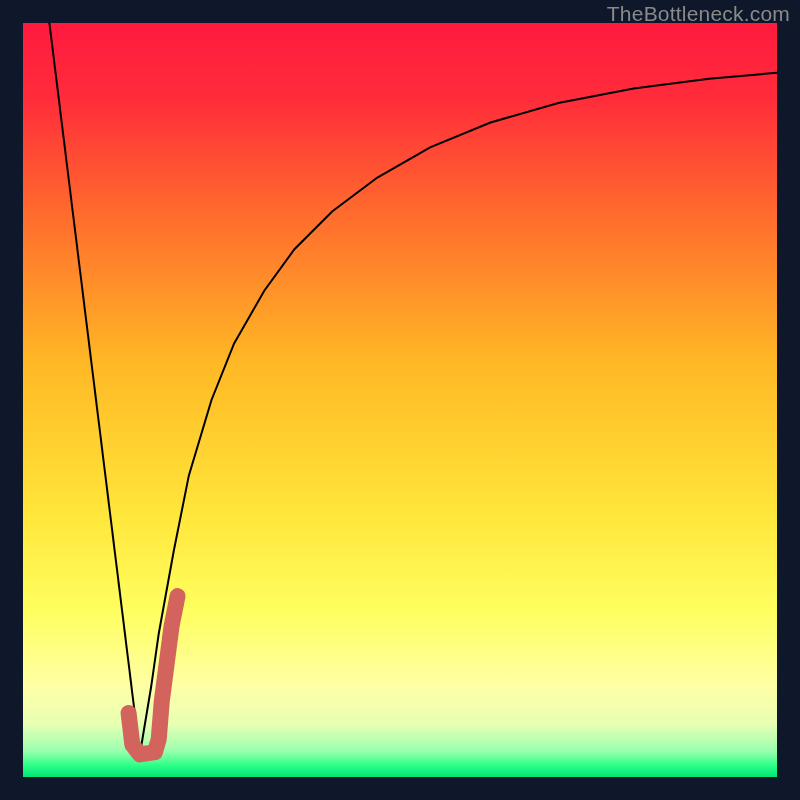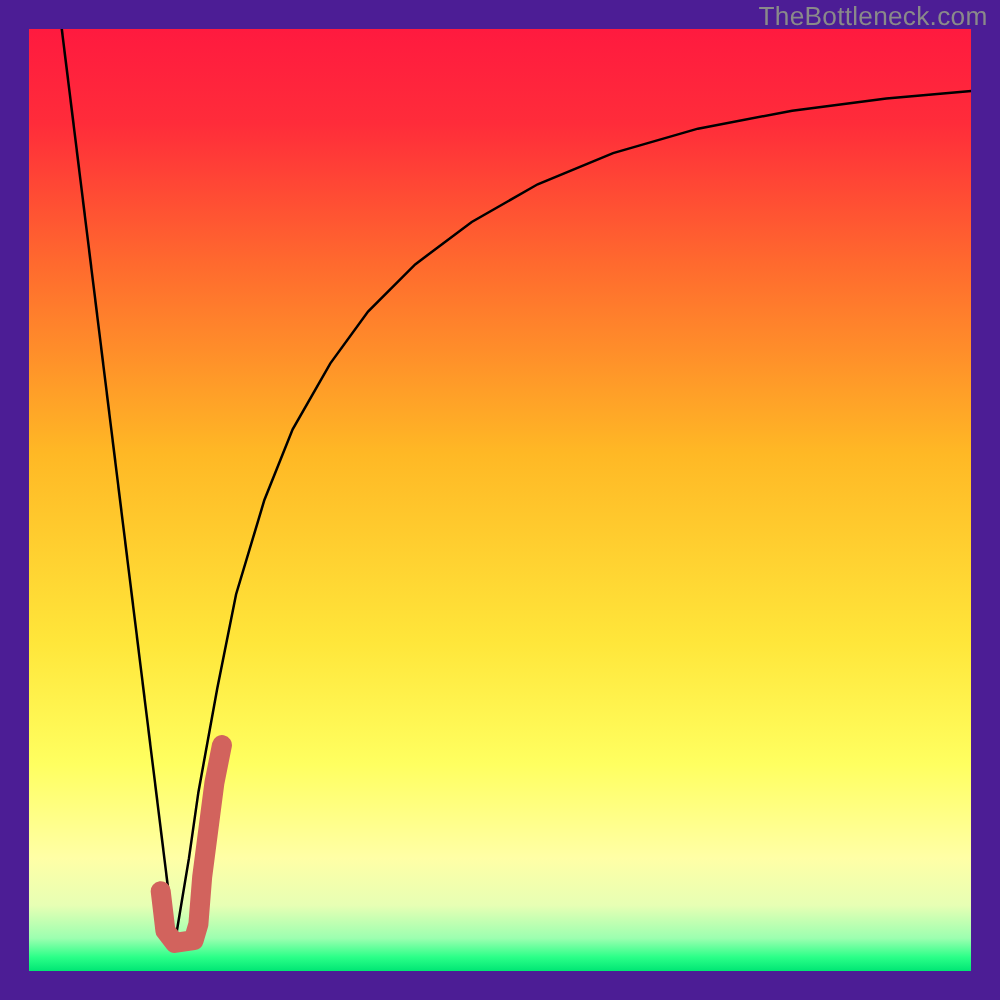--- a/index.html
+++ b/index.html
@@ -10,21 +10,21 @@
     overflow: hidden;
     background: #000;
     font-family: Arial, Helvetica, sans-serif;
   }
   .frame {
     position: absolute;
     left: 0;
     top: 0;
     width: 800px;
     height: 800px;
-    background: #4c1d95;
+    background: #0f172a;
   }
   .plot-area {
     position: absolute;
     left: 23px;
     top: 23px;
     width: 754px;
     height: 754px;
     overflow: hidden;
   }
   .watermark {

